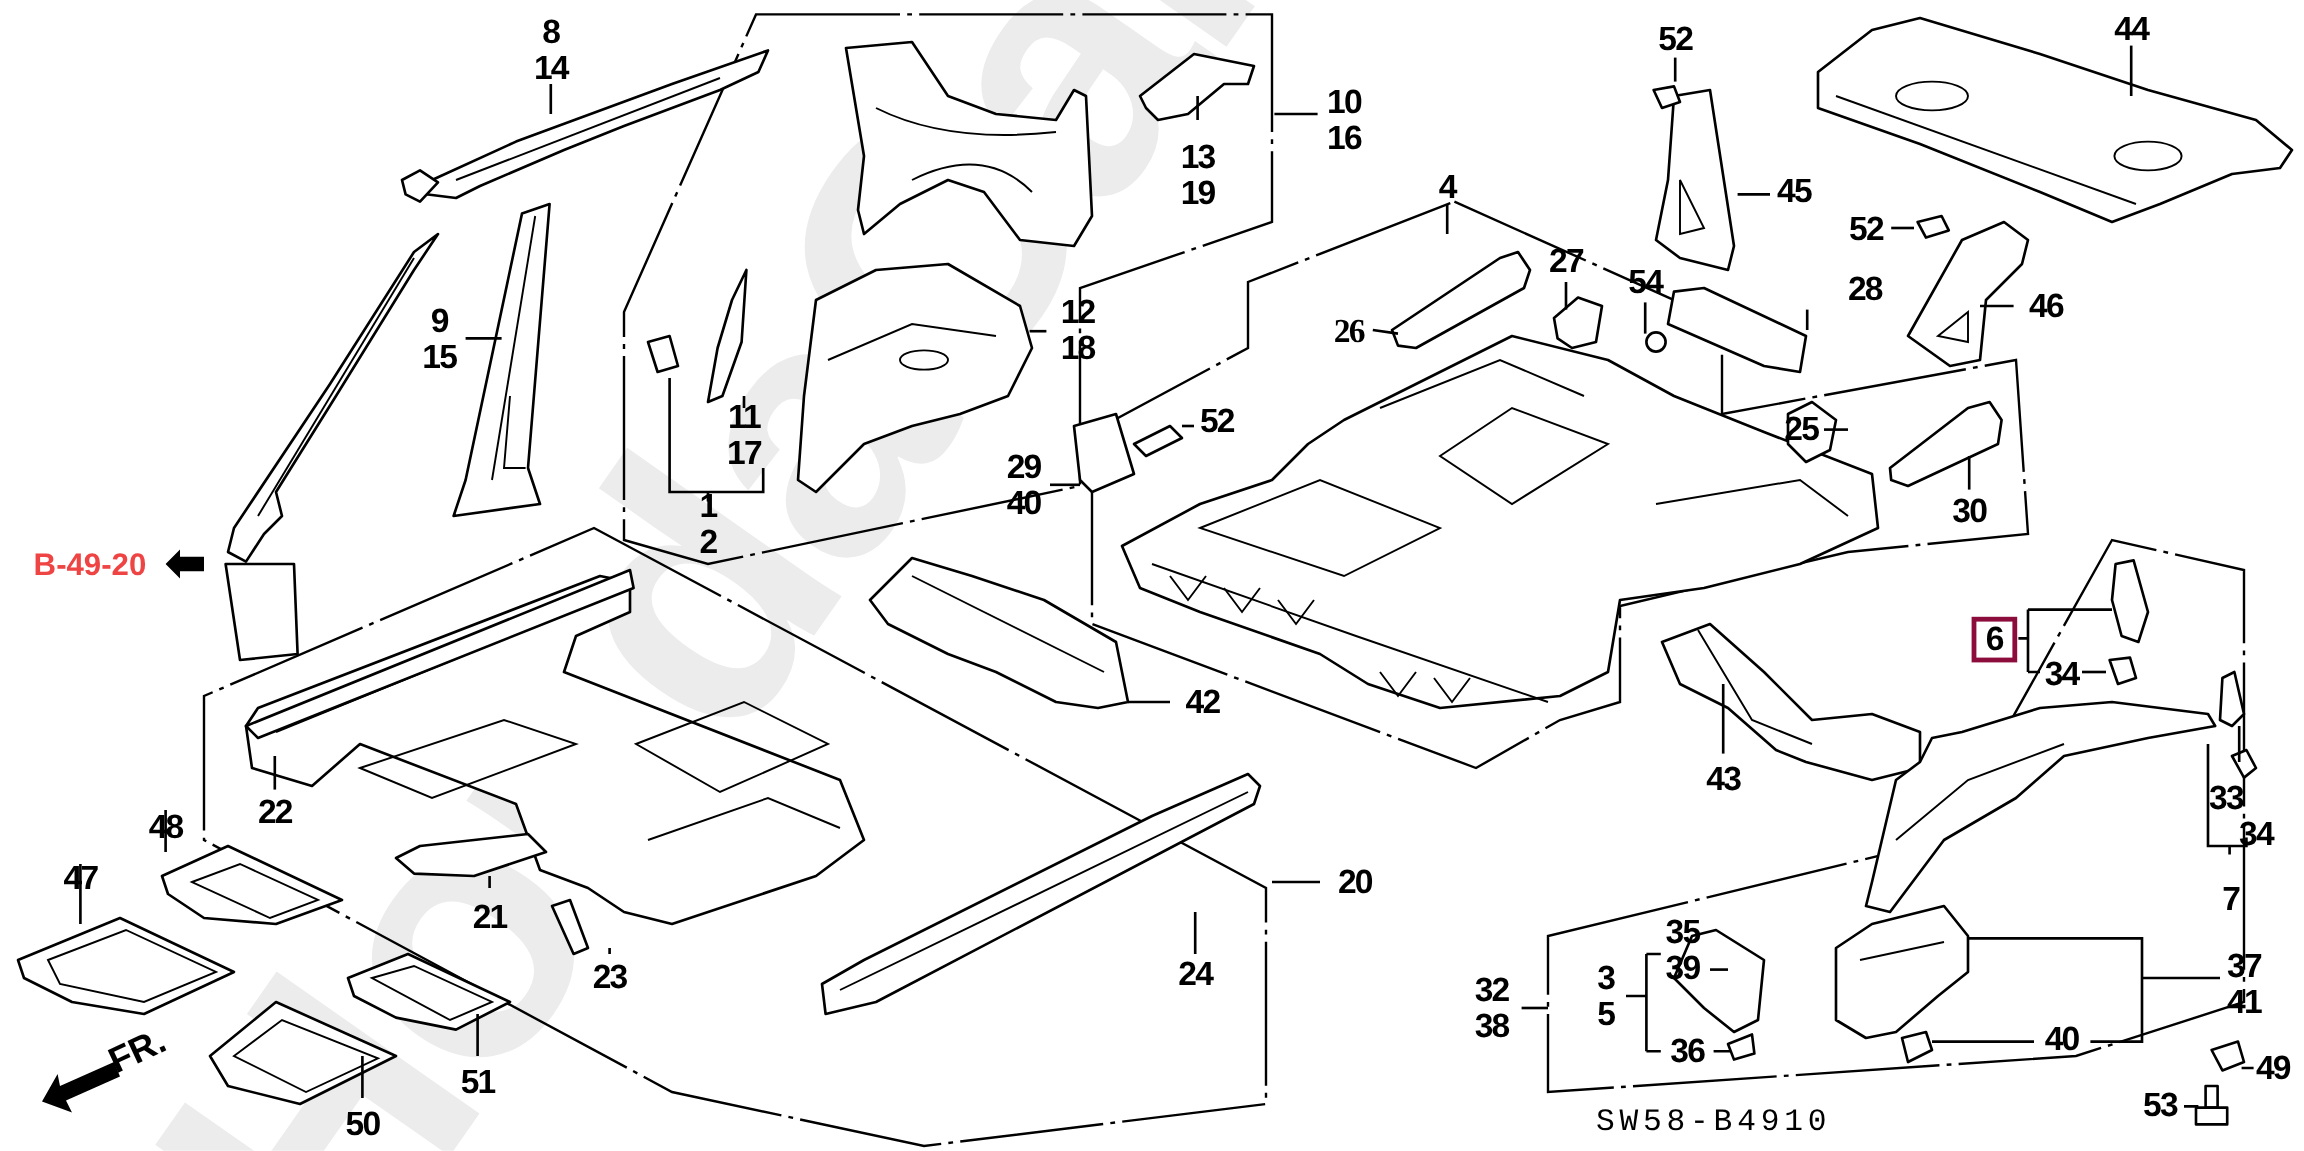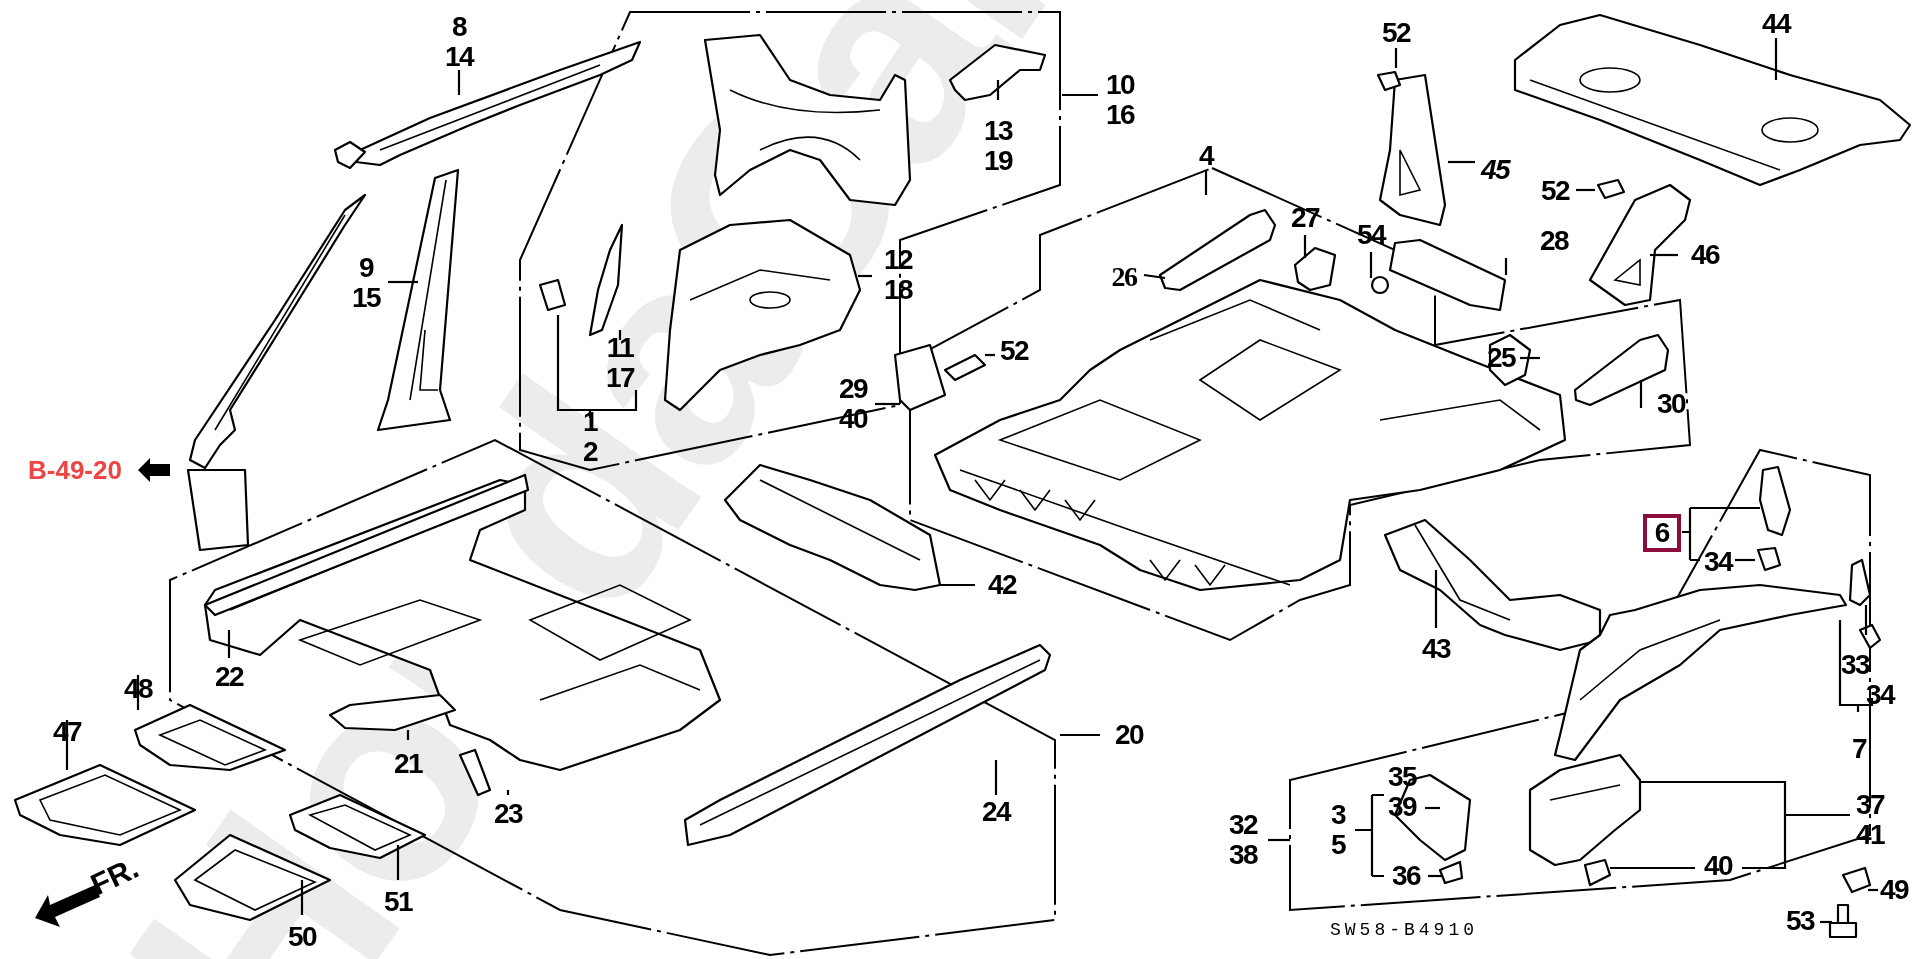--- a/index.html
+++ b/index.html
@@ -9,21 +9,21 @@
   .watermark { position:absolute; font-family:"Liberation Sans", sans-serif; font-weight:700;
                color:#ececec; font-size:300px; letter-spacing:-8px; transform:rotate(-55deg);
                transform-origin:left top; white-space:nowrap; pointer-events:none; }
   .lbl { position:absolute; font-family:"Liberation Sans", sans-serif; font-weight:700;
          font-size:28px; line-height:30px; color:#000; letter-spacing:-1.5px;
          text-align:center; transform:translateX(-50%); white-space:nowrap; }
   .lbl.stack span { display:block; }
   .ref { position:absolute; font-family:"Liberation Sans", sans-serif; font-weight:700;
          font-size:26px; letter-spacing:0px; color:#ef4444; }
   .code { position:absolute; font-family:"Liberation Mono", "DejaVu Sans Mono", monospace;
-          font-size:18px; letter-spacing:4px; color:#000; }
+          font-size:26px; letter-spacing:4px; color:#000; }
   .hl { position:absolute; border:4px solid #8c0c3c; width:30px; height:30px;
         display:flex; align-items:center; justify-content:center; box-sizing:content-box; }
   .hl span { font-family:"Liberation Sans", sans-serif; font-weight:700; font-size:28px; letter-spacing:-1px; }
   .fr { position:absolute; font-family:"Liberation Sans", sans-serif; font-weight:900; font-size:30px;
         transform:rotate(-25deg); transform-origin:left bottom; }
   svg .part { fill:#fff; stroke:#000; stroke-width:2.2; stroke-linejoin:round; }
   svg .detail { fill:none; stroke:#000; stroke-width:1.6; }
   svg .grp { fill:none; stroke:#000; stroke-width:2; stroke-dasharray:120 6 4 6; }
   svg .lead { fill:none; stroke:#000; stroke-width:2.2; }
 </style>
@@ -310,26 +310,26 @@
   <span>29</span>
   <span>40</span>
 </div>
 <div class="lbl" style="left:1014px;top:336px;">52</div>
 <div class="lbl" style="left:1206px;top:141px;">4</div>
 <div class="lbl" style="left:1124px;top:262px;font-family:Liberation Serif, serif;">26</div>
 <div class="lbl" style="left:1305px;top:203px;">27</div>
 <div class="lbl" style="left:1506px;top:226px;margin-left:48px;">28</div>
 <div class="lbl" style="left:1371px;top:220px;">54</div>
 <div class="lbl" style="left:1396px;top:18px;">52</div>
-<div class="lbl" style="left:1495px;top:155px;font-style:italic;">45</div>
+<div class="lbl" style="left:1495px;top:144px;">45</div>
 <div class="lbl" style="left:1555px;top:176px;">52</div>
 <div class="lbl" style="left:1776px;top:9px;">44</div>
 <div class="lbl" style="left:1705px;top:240px;">46</div>
 <div class="lbl" style="left:1501px;top:343px;">25</div>
-<div class="lbl" style="left:1641px;top:389px;margin-left:30px;">30</div>
+<div class="lbl" style="left:1641px;top:411px;">30</div>
 <div class="lbl" style="left:1002px;top:570px;">42</div>
 <div class="lbl" style="left:1436px;top:634px;">43</div>
 
 <div class="hl" style="left:1643px;top:514px;border-color:#8c0c3c;">
   <span>6</span>
 </div>
 <div class="lbl" style="left:1718px;top:547px;">34</div>
 <div class="lbl" style="left:1855px;top:650px;">33</div>
 <div class="lbl" style="left:1880px;top:680px;">34</div>
 <div class="lbl" style="left:1859px;top:734px;">7</div>

